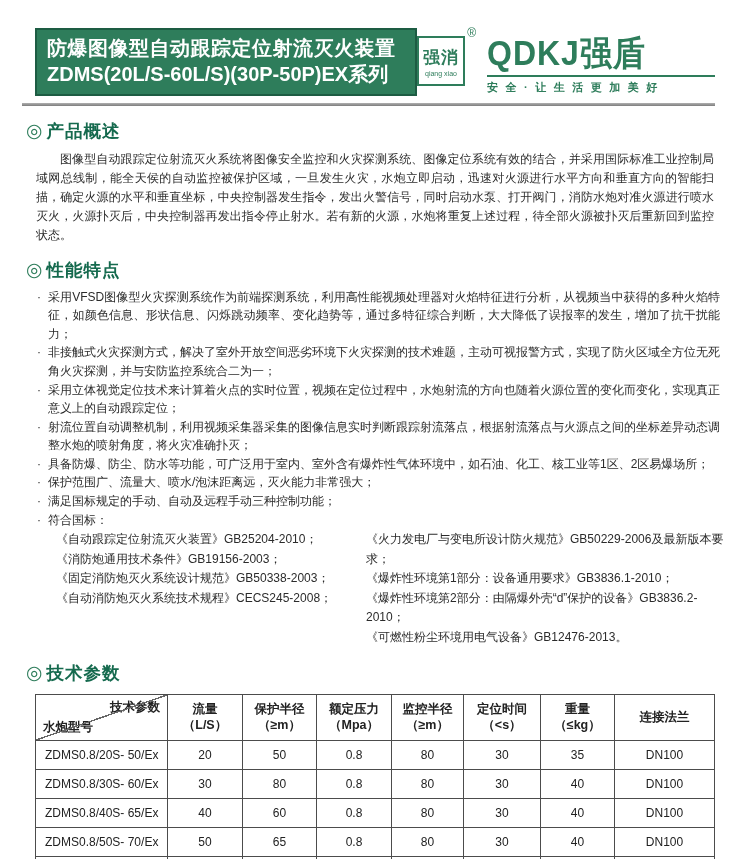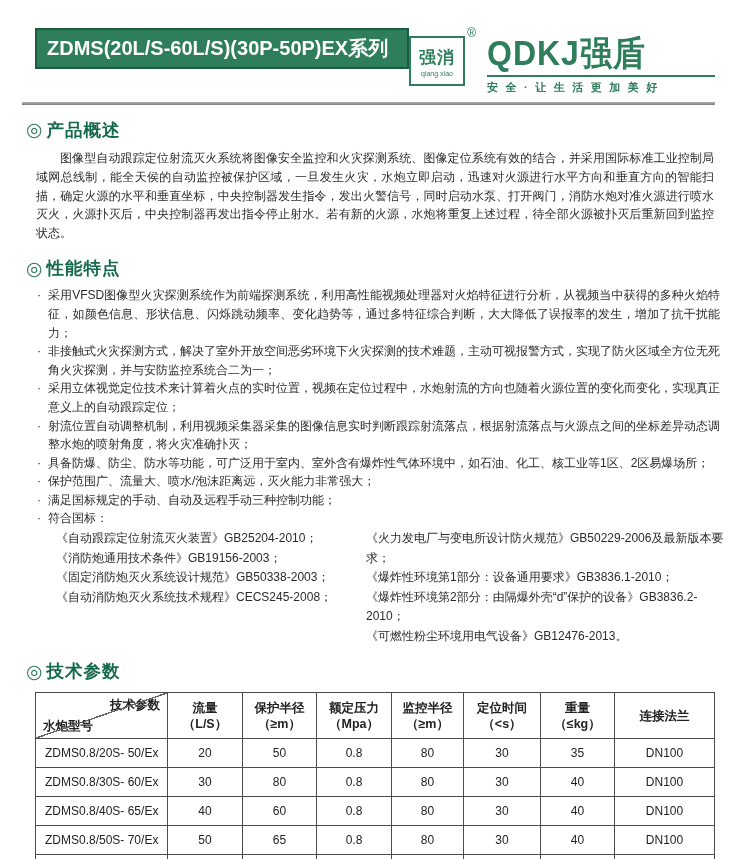--- a/index.html
+++ b/index.html
@@ -24,21 +24,21 @@
     width:394px;
     line-height:1.32;
   }
   .title-box .t1{font-size:20px;font-weight:bold;letter-spacing:0.5px;white-space:nowrap;}
   .title-box .t2{font-size:20px;font-weight:bold;letter-spacing:0px;white-space:nowrap;}
 
   .brand{display:flex;align-items:flex-start;gap:12px;margin-top:8px;}
   .seal-wrap{position:relative;padding-right:10px;}
   .seal{
     border:2px solid var(--green);
-    width:56px;height:50px;
+    width:48px;height:50px;
     display:flex;flex-direction:column;align-items:center;justify-content:center;
     color:var(--green);
   }
   .seal .big{font-size:17px;font-weight:bold;letter-spacing:1px;}
   .seal .sub{font-size:7px;margin-top:1px;letter-spacing:0px;}
   .reg{position:absolute;top:-10px;right:-1px;font-size:12px;color:var(--green);}
   .logoblock{width:228px;}
   .logotype{
     font-size:32px;font-weight:900;color:var(--green);
     letter-spacing:1px;line-height:1.05;transform:scaleY(1.08);transform-origin:left top;
@@ -114,20 +114,21 @@
   .corner .c-top{position:absolute;top:4px;right:7px;font-weight:bold;font-size:12.5px;}
   .corner .c-bottom{position:absolute;bottom:4px;left:7px;font-weight:bold;font-size:12.5px;}
 </style>
 </head>
 <body>
 
 <div class="page">
 
   <div class="hdr">
     <div class="title-box">
+      <div class="t1">防爆图像型自动跟踪定位射流灭火装置</div>
       <div class="t2">ZDMS(20L/S-60L/S)(30P-50P)EX系列</div>
     </div>
     <div class="brand">
       <div class="seal-wrap">
         <div class="seal">
           <div class="big">强消</div>
           <div class="sub">qiang xiao</div>
         </div>
         <span class="reg">®</span>
       </div>

